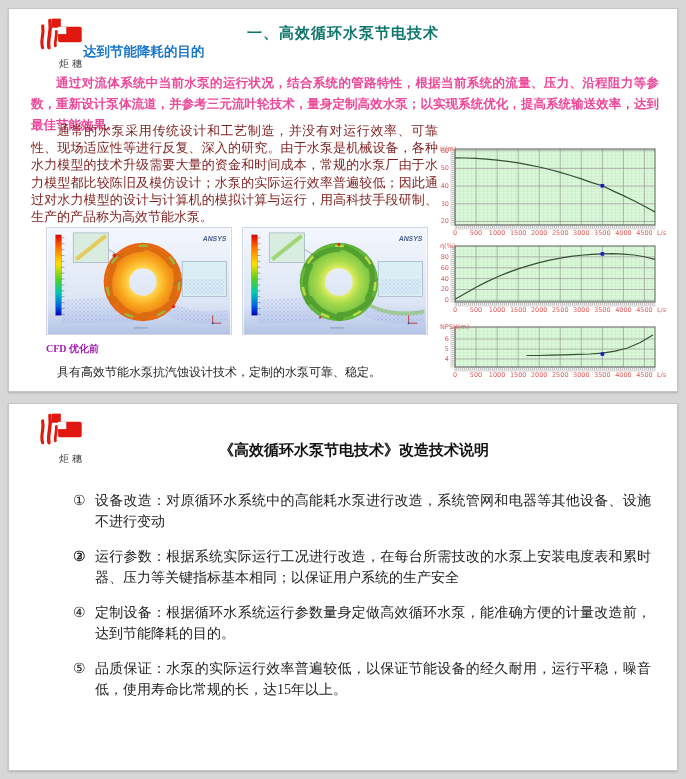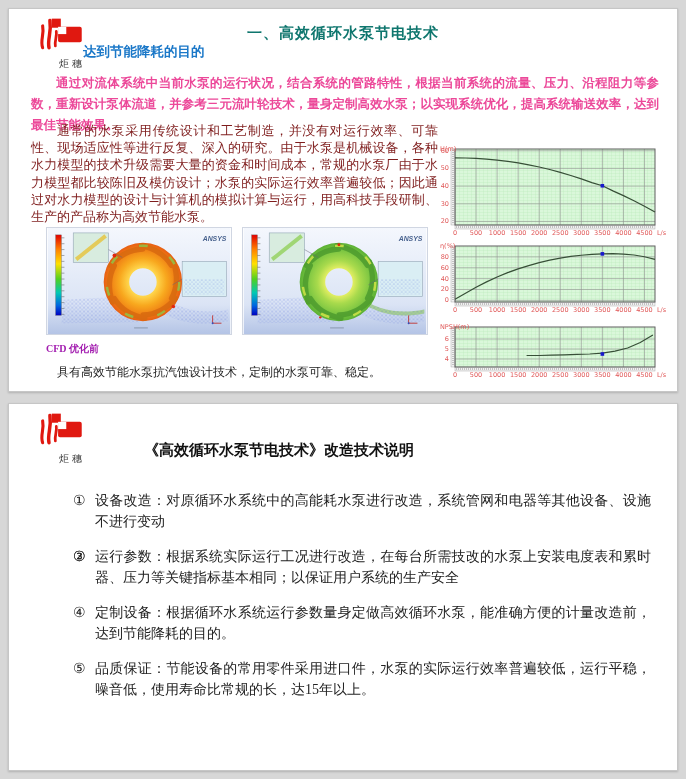--- a/index.html
+++ b/index.html
@@ -24,21 +24,21 @@
         font-family:Liberation Mono, monospace;}
   .cfd-row{position:absolute;left:37px;top:218px;display:flex;gap:10px;}
   .cfd-fig{width:186px;}
   .cfd-fig svg{display:block;border:1px solid #d0d6e2;box-sizing:border-box;}
   .cfd-caption{margin-top:7px;text-align:left;font-size:10px;font-weight:bold;color:#a21caf;
         font-family:"Liberation Serif",serif;}
   #charts{position:absolute;left:430px;top:128px;width:236px;}
   #charts svg{display:block;margin-bottom:2px;}
   .p1-footer{position:absolute;left:22px;top:355px;font-size:12px;color:#222;margin-left:26px;}
 
-  .p2-title{position:absolute;left:60px;top:37px;width:420px;text-align:center;
+  .p2-title{position:absolute;left:60px;top:37px;width:420px;text-align:right;
         font-size:15px;font-weight:bold;color:#111;font-family:"Liberation Serif",serif;}
   .tech-list{position:absolute;left:64px;top:86px;width:578px;
         font-family:"Liberation Serif",serif;}
   .item{position:relative;padding-left:22px;font-size:14px;color:#222;line-height:21px;
         margin-bottom:14px;text-align:justify;}
   .item .num{position:absolute;left:0;top:0;}
 </style>
 </head>
 <body>
 
@@ -342,17 +342,17 @@
       </svg>
       <div class="logo-caption">炬穗</div>
     </div>
 
     <div class="p2-title">《高效循环水泵节电技术》改造技术说明</div>
     <div class="tech-list">
         <div class="item"><span class="num">①</span><span>设备改造：对原循环水系统中的高能耗水泵进行改造，系统管网和电器等其他设备、设施不进行变动</span></div>
         <div class="item"><span class="num">②</span></div>
         <div class="item"><span class="num">③</span><span>运行参数：根据系统实际运行工况进行改造，在每台所需技改的水泵上安装电度表和累时器、压力等关键指标基本相同；以保证用户系统的生产安全</span></div>
         <div class="item"><span class="num">④</span><span>定制设备：根据循环水系统运行参数量身定做高效循环水泵，能准确方便的计量改造前，达到节能降耗的目的。</span></div>
-        <div class="item"><span class="num">⑤</span><span>品质保证：节能设备的常用零件采用进口件，水泵的实际运行效率普遍较低，运行平稳，噪音低，使用寿命比常规的长，达15年以上。</span></div>
+        <div class="item"><span class="num">⑤</span><span>品质保证：水泵的实际运行效率普遍较低，以保证节能设备的经久耐用，运行平稳，噪音低，使用寿命比常规的长，达15年以上。</span></div>
       </div>
   </div>
 
 </div>
 
 </body></html>

